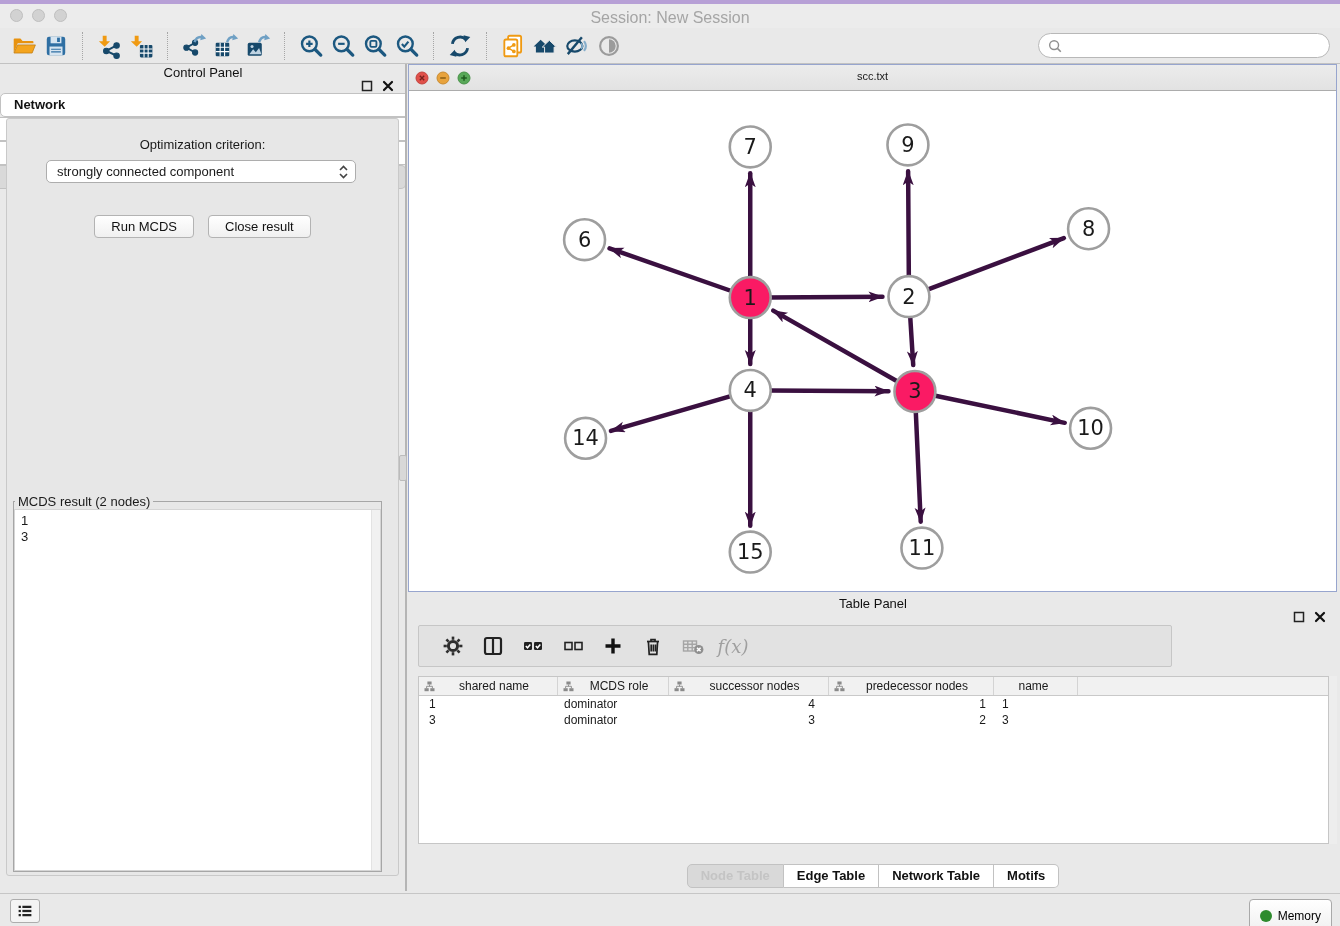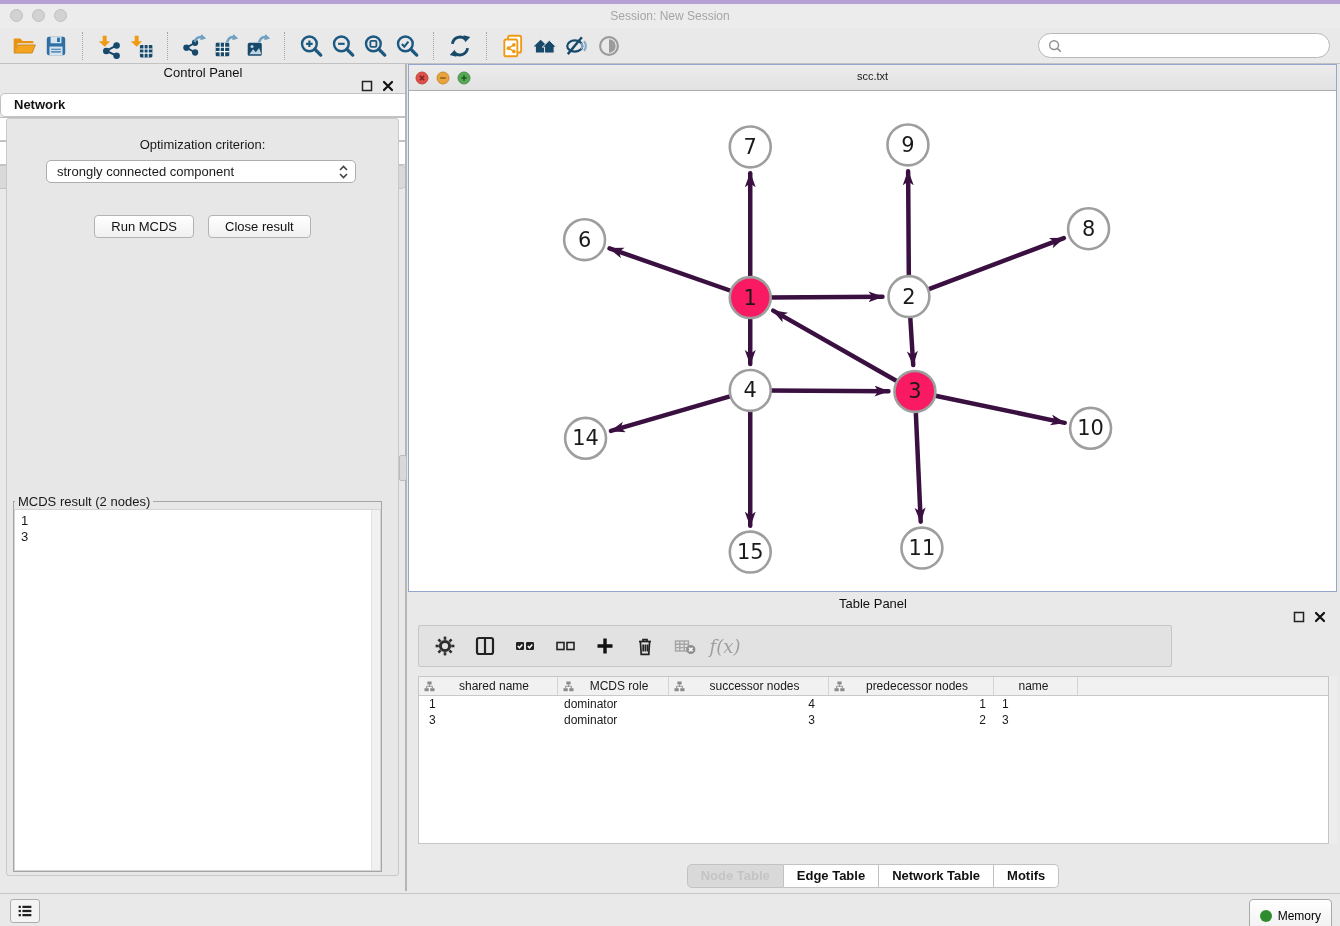--- a/index.html
+++ b/index.html
@@ -10,21 +10,21 @@
     font-family:"Liberation Sans", sans-serif;
     font-size:13px;
     color:#1A1A1A;
     overflow:hidden;
   }
   
   .titlebar { position:absolute; left:0; top:0; right:0; height:28px; background:#ECECEC; }
   .titlebar .accent { position:absolute; left:0; top:0; right:0; height:4px; background:#B7A0D6; }
   .tl-dots { position:absolute; left:10px; top:9px; display:flex; gap:9px; }
   .tl-dots span { width:13px; height:13px; border-radius:50%; background:#D2D2D2; border:1px solid #BFBFBF; }
-  .main-title { position:absolute; left:0; right:0; top:9px; text-align:center; color:#A5A5A5; font-size:12px; }
+  .main-title { position:absolute; left:0; right:0; top:9px; text-align:center; color:#A5A5A5; font-size:16px; }
   
   .toolbar { position:absolute; left:0; top:28px; right:0; height:36px; background:#E9E9E9;
              border-bottom:1px solid #C2C2C2; display:flex; align-items:center; padding-left:8px; }
   .tbtn { width:32px; height:30px; border:none; background:transparent; display:flex; align-items:center; justify-content:center; cursor:pointer; }
   .tbtn svg { width:26px; height:26px; }
   .tsep { width:1px; height:28px; border-left:1px dotted #A6A6A6; margin:0 10px; }
   .search-box { position:absolute; right:10px; top:5px; width:292px; height:25px; background:#FFF;
                 border:1px solid #B8B8B8; border-radius:13px; display:flex; align-items:center; padding-left:8px; }
   .search-box svg { width:16px; height:16px; }
   .search-box input { border:none; outline:none; background:transparent; flex:1; height:20px; font-size:13px; font-family:"Liberation Sans",sans-serif; }
@@ -68,21 +68,21 @@
                   border-bottom:1px solid #ACACAC; }
   .traffic { position:absolute; left:6px; top:6px; display:flex; gap:7px; }
   .traffic svg { width:14px; height:14px; cursor:pointer; }
   .net-title { position:absolute; left:0; right:0; top:5px; text-align:center; font-size:11px; color:#1A1A1A; }
   .net-canvas { position:absolute; left:0; top:26px; right:0; bottom:0; background:#FFF; }
   .net-canvas svg { width:100%; height:100%; display:block; }
   
   .table-panel { position:absolute; left:408px; top:594px; width:930px; height:297px; background:#E9E9E9; }
   .tp-header { position:absolute; left:0; top:2px; right:0; height:24px; display:flex; align-items:center; padding:0 12px;flex-direction:column; }
   .tp-toolbar { position:absolute; left:10px; top:31px; width:754px; height:42px; background:#E2E2E2;
-                border:1px solid #C6C6C6; border-radius:2px; display:flex; align-items:center; gap:4px; padding-left:8px; }
+                border:1px solid #C6C6C6; border-radius:2px; display:flex; align-items:center; gap:4px; padding-left:16px; }
   .tp-toolbar .tbtn { width:36px; }
   .tp-toolbar .tbtn svg { width:24px; height:24px; }
   .fx-icon { font-family:"DejaVu Serif", serif; font-style:italic; color:#9F9F9F; font-size:18px; }
   .tp-table { position:absolute; left:10px; top:82px; width:911px; height:168px; background:#FFF;
               border:1px solid #C6C6C6; overflow:hidden; }
   .thead { display:flex; height:19px; background:#F1F1F1; border-bottom:1px solid #C9C9C9; }
   .th { display:flex; align-items:center; border-right:1px solid #D4D4D4; font-size:12px; color:#1A1A1A; }
   .th .tree-ico { margin-left:5px; display:flex; }
   .th .th-label { flex:1; text-align:center; padding-right:4px; }
   .c0 { width:139px; } .c1 { width:111px; } .c2 { width:160px; } .c3 { width:165px; } .c4 { width:84px; }

